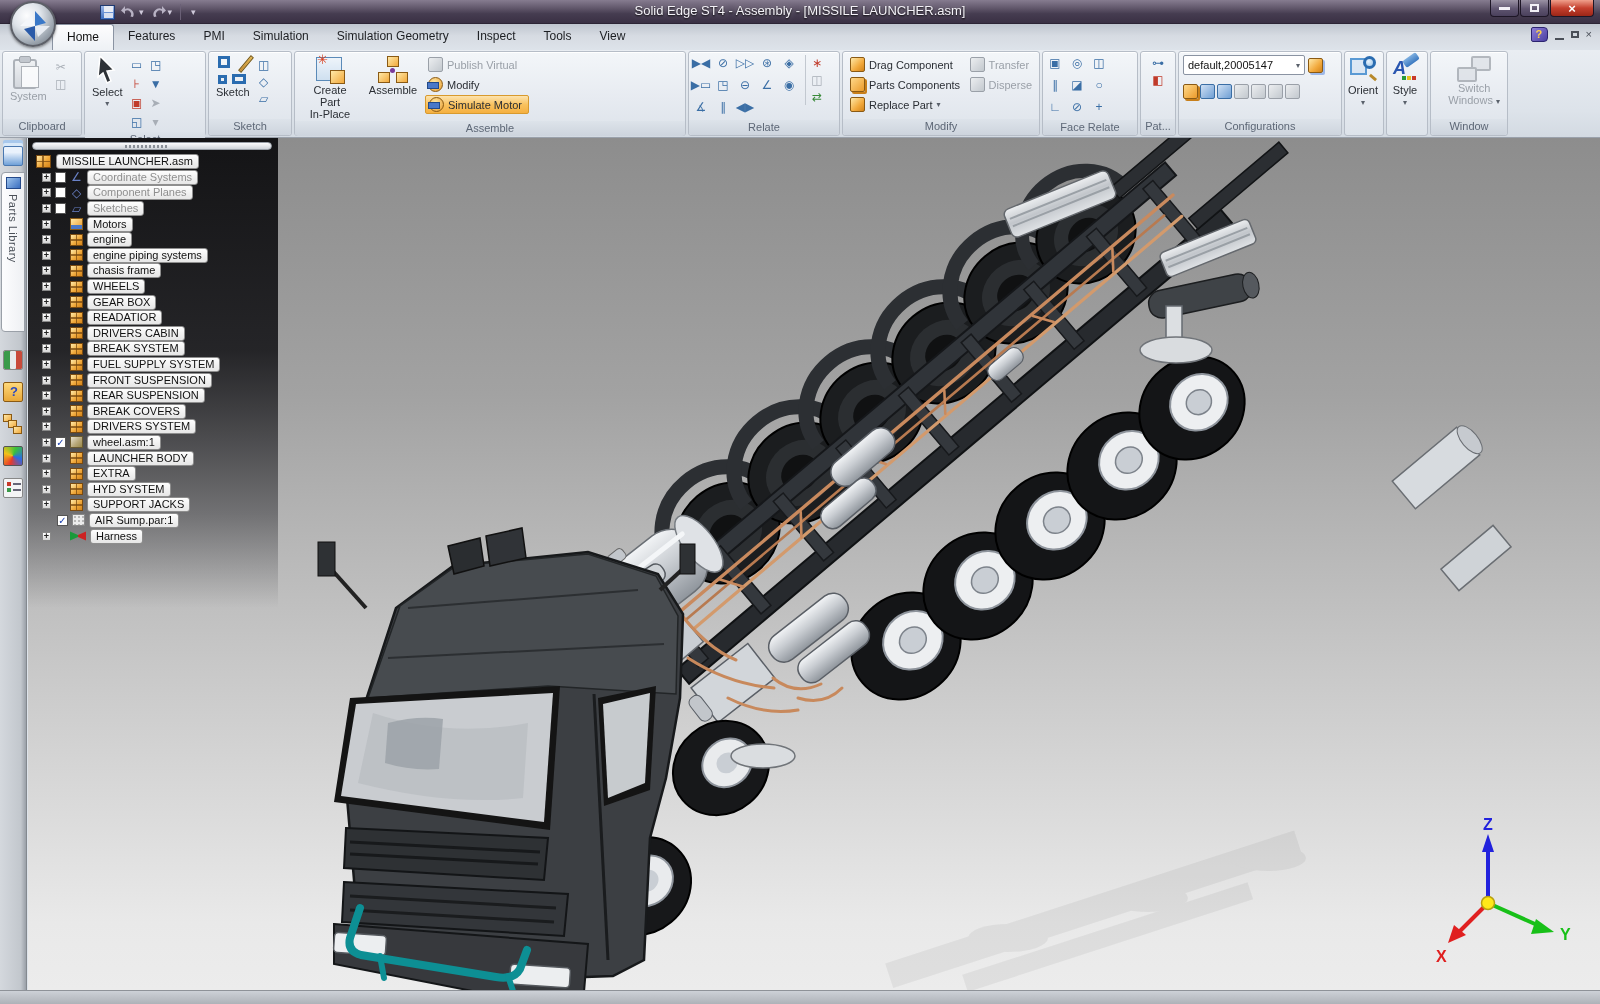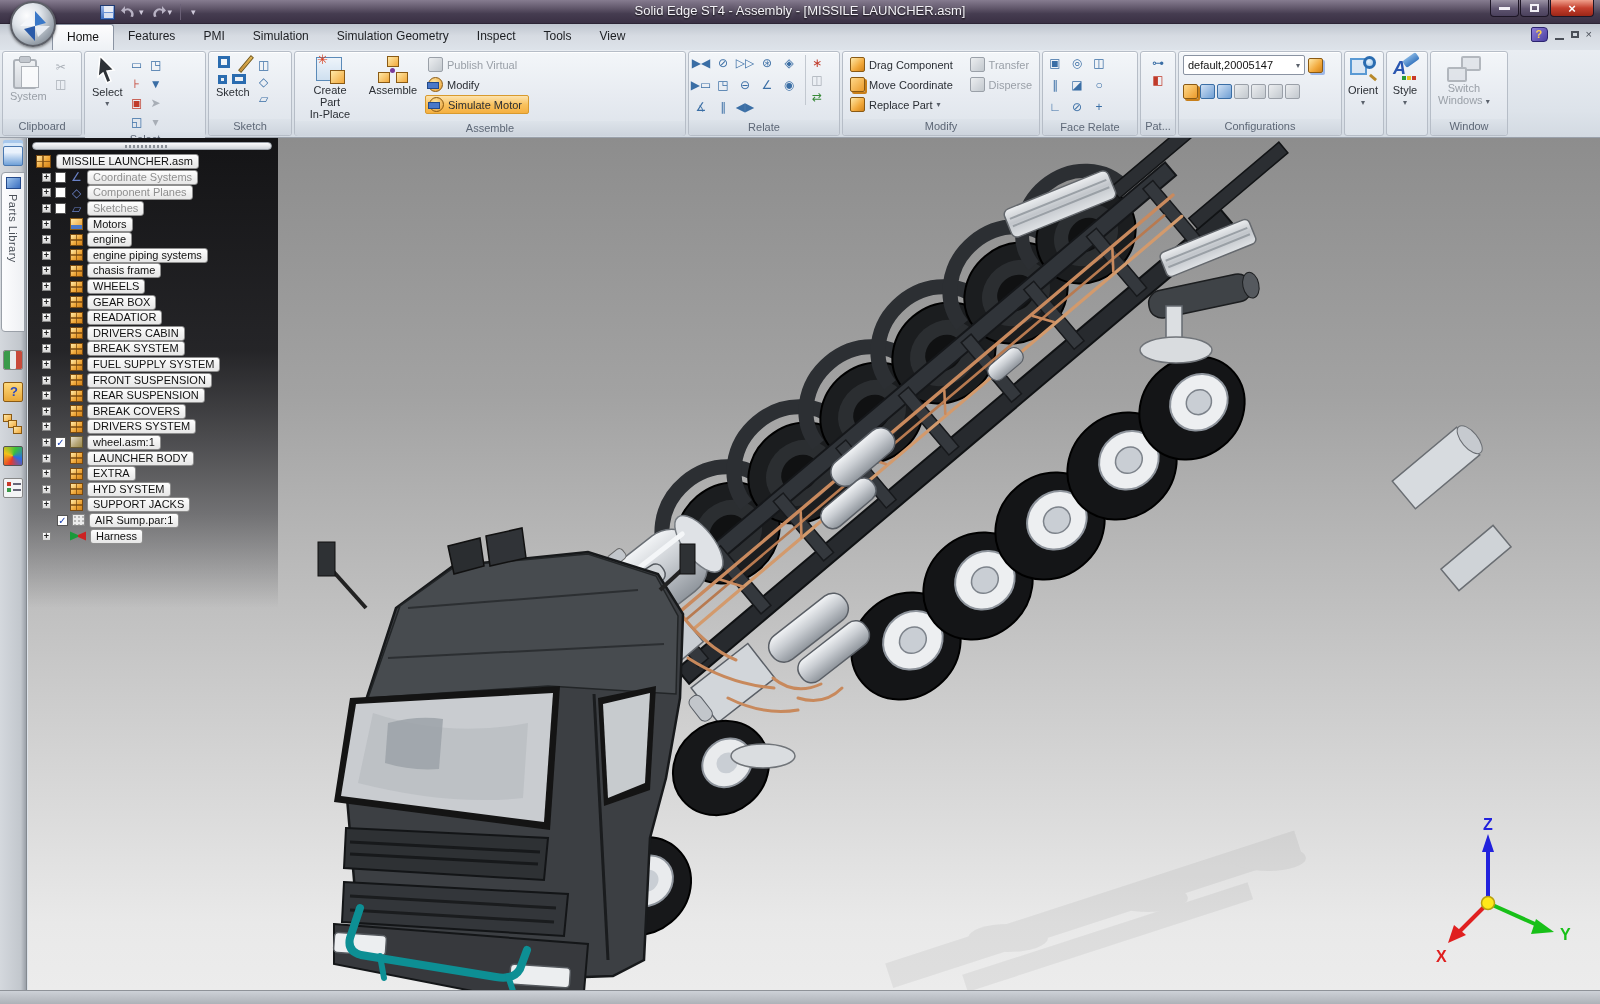--- a/index.html
+++ b/index.html
@@ -385,21 +385,21 @@
 
     <div class="grp" style="width:198px">
       <div class="grp-body">
         <div class="rowbtns" style="width:124px" id="modify-col1">
             <div class="rowbtn">
               <span class="i15 i-gold"></span>
               <span>Drag Component</span>
             </div>
             <div class="rowbtn">
               <span class="i15 i-gold2"></span>
-              <span>Move Coordinate</span>
+              <span>Parts Components</span>
             </div>
             <div class="rowbtn">
               <span class="i15 i-gold"></span>
               <span>Replace Part</span>
               <span class="tiny-arrow">▾</span>
             </div>
           </div>
         <div class="rowbtns" id="modify-col2">
             <div class="rowbtn dis">
               <span class="i15 i-grayi"></span>
@@ -485,21 +485,21 @@
               <i style="background:#e8c21a"></i>
               <i style="background:#c83a2a"></i>
             </span>
           </span>
         <span>Style</span>
         <span class="tiny-arrow">▾</span>
       </div>
     </div>
 
     <div class="grp" style="width:78px">
-      <div class="grp-body" style="justify-content:flex-start">
+      <div class="grp-body" style="justify-content:flex-end">
         <div class="bigbtn dis">
           <span class="winsw-i">
               <i></i>
               <i></i>
             </span>
           <span>Switch</span>
           <span><span>Windows</span> <span class="tiny-arrow">▾</span></span>
         </div>
       </div>
       <div class="grp-label">Window</div>

